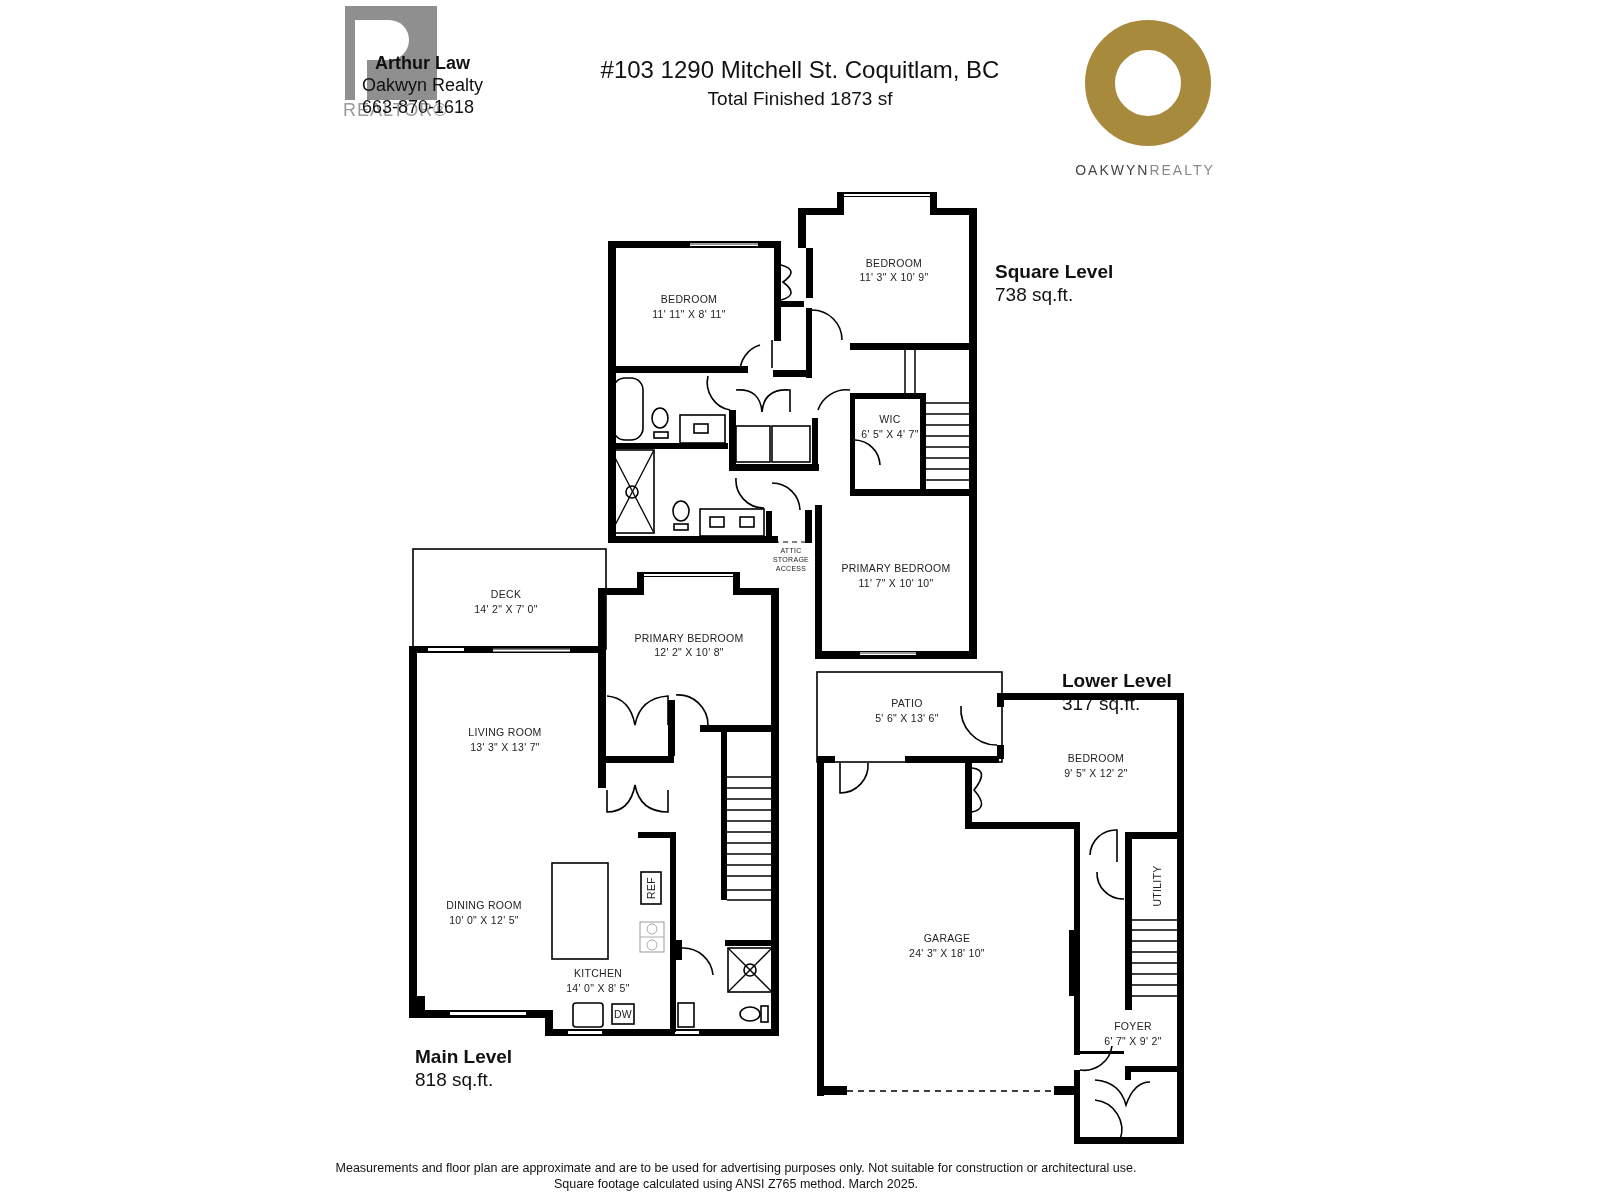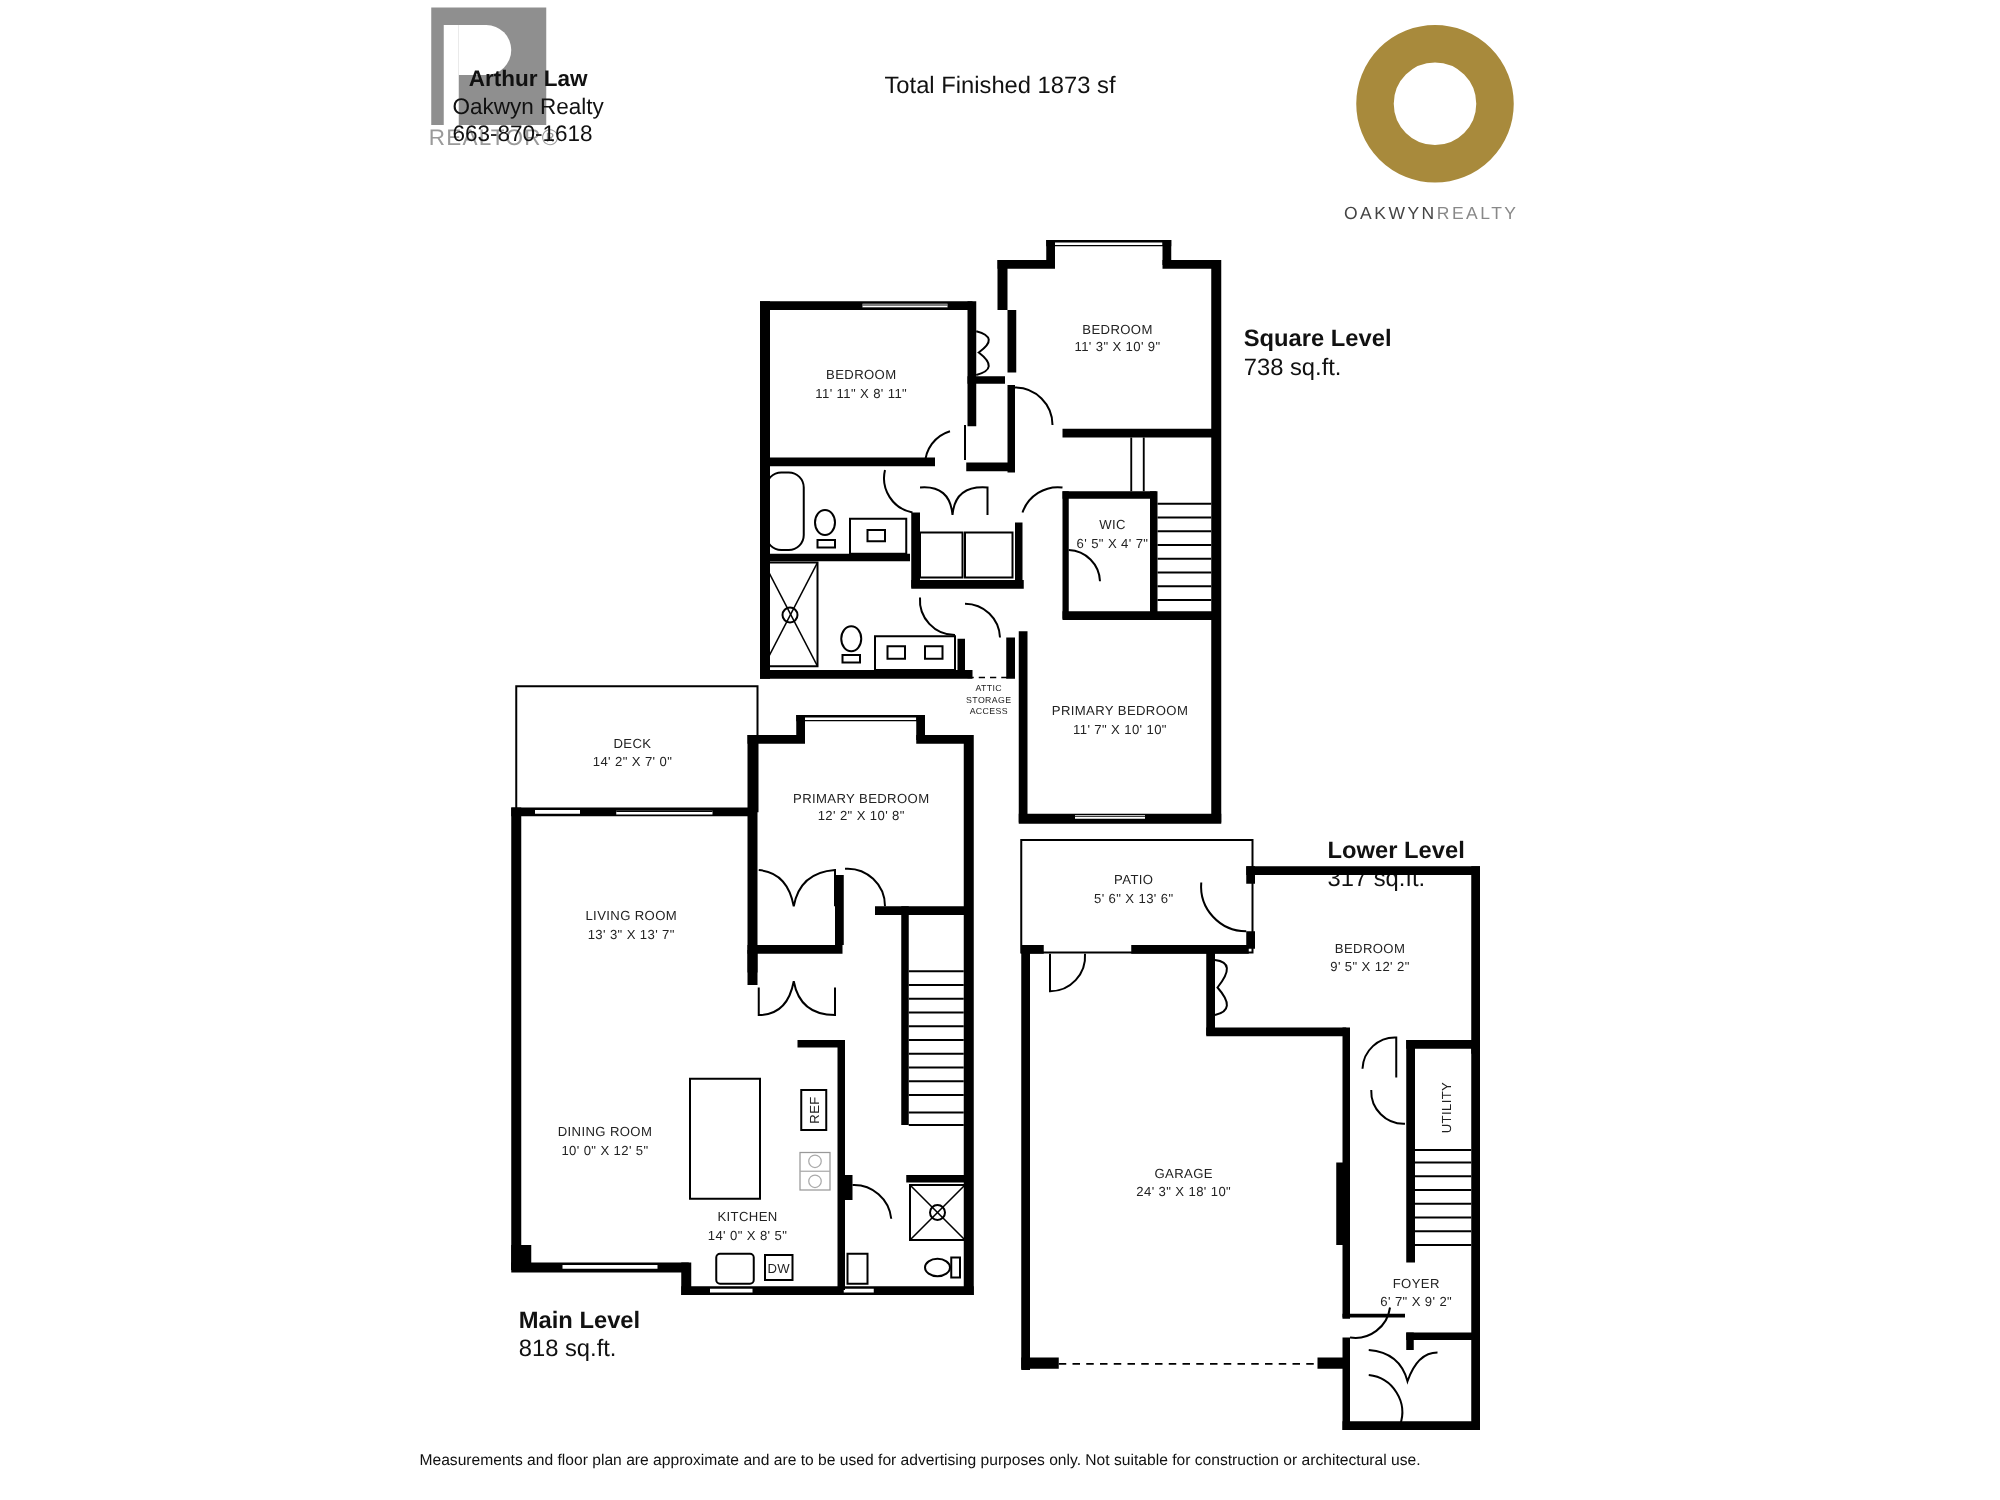--- a/index.html
+++ b/index.html
@@ -35,20 +35,21 @@
     <div class="r-notch"></div>
 </div>
 <div class="abs realtor-word">REALTOR®</div>
 <div class="abs agent">
   <div class="name">Arthur Law</div>
   <div>Oakwyn Realty</div>
   <div>663-870-1618</div>
 </div>
 
 <div class="abs header">
+  <div class="addr">#103 1290 Mitchell St. Coquitlam, BC</div>
   <div class="line">Total Finished   1873 sf</div>
 </div>
 
 <div class="abs brand">
   <div class="ring"></div>
   <div class="word"><b>OAKWYN</b><span>REALTY</span></div>
 </div>
 
 <div class="abs level-label" style="left:995px; top:260px;">
   <span class="t">Square Level</span><span>738 sq.ft.</span>
@@ -302,13 +303,14 @@
     <text class="room-label" transform="translate(1161 886) rotate(-90)">UTILITY</text>
     <text class="room-label" x="947" y="942">GARAGE</text>
     <text class="room-label" x="947" y="957">24' 3" X 18' 10"</text>
     <text class="room-label" x="1133" y="1030">FOYER</text>
     <text class="room-label" x="1133" y="1045">6' 7" X 9' 2"</text>
   </g>
 </svg>
 
 <div class="abs disclaimer">
   <div>Measurements and floor plan are approximate and are to be used for advertising purposes only. Not suitable for construction or architectural use.</div>
+  <div>Square footage calculated using ANSI Z765 method. March 2025.</div>
 </div>
 
 </body></html>

